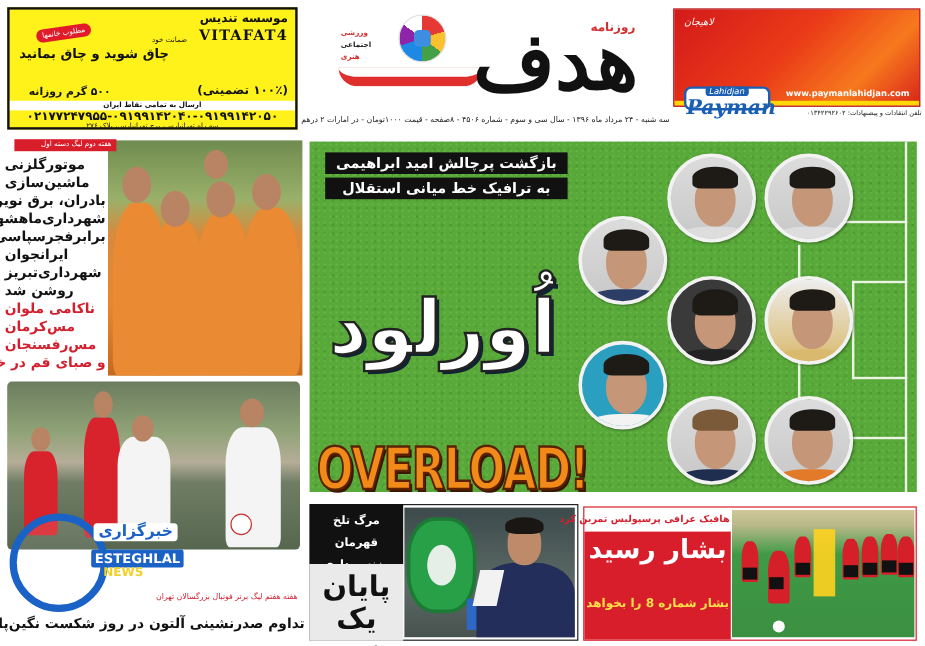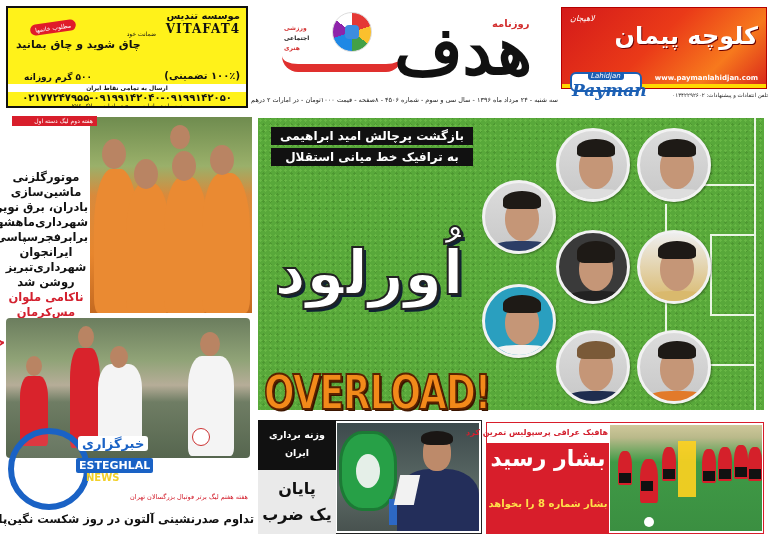--- a/index.html
+++ b/index.html
@@ -41,21 +41,21 @@
   #payman { left: 570px; top: 72px; width: 72px; height: 20px; background: #fff; border: 2px solid #1b5fb4; border-radius: 6px; text-align: center; }
   #payman .lah { position: absolute; left: 16px; top: -2px; font-size: 7px; color: #fff; background: #1b5fb4; padding: 0 3px; border-radius: 3px; font-style: italic; }
   #payman .pay { position: absolute; left: 0; right: 0; top: 6px; font-family: "DejaVu Serif", serif; font-size: 17px; font-weight: bold; color: #1b5fb4; font-style: italic; line-height: 20px; }
   #ad-contact { left: 652px; top: 92px; width: 116px; font-size: 5.5px; color: #222; text-align: right; white-space: nowrap; }
 
   
   #league-tag { left: 12px; top: 116px; width: 85px; height: 10px; background: #d81e2b; color: #fff; font-size: 6px; text-align: right; padding-right: 4px; line-height: 10px; }
   #left-photo-top { left: 90px; top: 117px; width: 162px; height: 196px; background: linear-gradient(180deg, #6f8c4f 0%, #9ab06a 25%, #d88a3c 40%, #e7862e 70%, #c46a21 100%); }
   .player-orange { position: absolute; background: #ea8a32; border-radius: 40% 40% 10% 10%; }
   .head { position: absolute; background: #b98463; border-radius: 50%; }
-  #left-text { left: 4px; top: 130px; width: 84px; text-align: center; margin-top: 40px; }
+  #left-text { left: 4px; top: 130px; width: 84px; text-align: left; }
   #left-text .line { font-size: 11.5px; font-weight: bold; color: #111; line-height: 15px; white-space: nowrap; }
   #left-text .red { color: #d3202e; }
   #left-photo-bottom { left: 6px; top: 318px; width: 244px; height: 140px; background: linear-gradient(180deg, #6b7d5e 0%, #90a377 30%, #b6ad98 48%, #6f7d64 60%, #56664f 100%); border-radius: 4px; overflow: hidden; }
   .pl-red { position: absolute; background: #d9232c; border-radius: 30% 30% 8% 8%; }
   .pl-white { position: absolute; background: #f4f4f4; border-radius: 30% 30% 8% 8%; }
   #esteghlal-logo { left: 8px; top: 428px; width: 126px; height: 82px; }
   #esteghlal-logo .circle { position: absolute; left: 0; top: 0; width: 82px; height: 82px; border-radius: 50%; border: 6px solid #1a62c5; background: rgba(255,255,255,0.1); }
   #esteghlal-logo .kh { position: absolute; left: 70px; top: 8px; font-size: 13px; font-weight: bold; color: #1a62c5; background: #fff; padding: 0 4px; border-radius: 3px; }
   #esteghlal-logo .est { position: absolute; left: 68px; top: 30px; font-size: 11px; font-weight: bold; color: #fff; background: #1a62c5; padding: 1px 3px; border-radius: 2px; }
   #esteghlal-logo .news { position: absolute; left: 78px; top: 44px; font-size: 10px; font-weight: bold; color: #f2d02a; }
@@ -71,21 +71,21 @@
   #main-headline { left: 262px; top: 218px; width: 214px; height: 110px; font-size: 62px; font-weight: bold; color: #fff; text-align: center; line-height: 110px; -webkit-text-stroke: 2px #222; text-shadow: 3px 3px 0 #123; white-space: nowrap; }
   #overload { left: 264px; top: 364px; width: 210px; font-family: "DejaVu Sans", sans-serif; font-size: 36px; font-weight: bold; color: #f28a1a; letter-spacing: -1px; text-align: center; -webkit-text-stroke: 1.5px #5a2200; text-shadow: 2px 2px 0 #3a1500; transform: scaleY(1.35); transform-origin: center top; white-space: nowrap; }
   .face { position: absolute; width: 74px; height: 74px; border-radius: 50%; border: 3px solid #f2f2f2; overflow: hidden; background: linear-gradient(180deg, #dcdcdc 0%, #c8c8c8 100%); box-shadow: 1px 1px 2px rgba(0,0,0,0.35); }
   .face .hair { position: absolute; left: 18px; top: 8px; width: 38px; height: 18px; background: #1e1a16; border-radius: 50% 50% 20% 20%; }
   .face .skin { position: absolute; left: 20px; top: 16px; width: 34px; height: 42px; background: #c59677; border-radius: 45% 45% 50% 50%; }
   .face .shirt { position: absolute; left: 6px; top: 58px; width: 62px; height: 20px; background: #2c3e66; border-radius: 40% 40% 0 0; }
 
   
   #wl-box { left: 258px; top: 420px; width: 224px; height: 114px; border: 1px solid #222; }
   #wl-kicker { left: 258px; top: 420px; width: 78px; height: 50px; background: #111; color: #fff; font-size: 9.5px; font-weight: bold; text-align: center; line-height: 18px; padding-top: 6px; }
-  #wl-headline { left: 258px; top: 470px; width: 78px; height: 64px; background: #eaeaea; color: #111; font-size: 16px; font-weight: bold; text-align: center; line-height: 26px; padding-top: 6px; }
+  #wl-headline { left: 258px; top: 470px; width: 78px; height: 64px; background: #eaeaea; color: #111; font-size: 24px; font-weight: bold; text-align: center; line-height: 26px; padding-top: 6px; }
   #wl-photo { left: 337px; top: 423px; width: 142px; height: 108px; background: linear-gradient(180deg, #3d4a4c 0%, #5c6a66 60%, #48524f 100%); overflow: hidden; }
   #wl-photo .plate { position: absolute; left: 2px; top: 8px; width: 58px; height: 80px; border-radius: 40%; background: #27a047; border: 3px solid #1c7a35; }
   #wl-photo .plate::after { content: ""; position: absolute; left: 14px; top: 20px; width: 24px; height: 34px; border-radius: 50%; background: #e5efe8; }
   #wl-photo .jacket { position: absolute; left: 60px; top: 46px; width: 82px; height: 64px; background: #232e5a; border-radius: 40% 40% 0 0; }
   #wl-photo .jacket::before { content: ""; position: absolute; left: 0; top: 6px; width: 20px; height: 30px; background: #f2f2f2; transform: skew(-12deg); }
   #wl-photo .bin { position: absolute; left: 52px; top: 76px; width: 22px; height: 26px; background: #2d68c4; }
   #wl-photo .wface { position: absolute; left: 86px; top: 12px; width: 28px; height: 36px; border-radius: 45%; background: #bd8a6a; }
   #wl-photo .whair { position: absolute; left: 84px; top: 8px; width: 32px; height: 14px; border-radius: 50% 50% 30% 30%; background: #1a1614; }
 
   
@@ -122,21 +122,20 @@
   <div class="logo-text rtl">هدف</div>
   <div class="daily-label rtl">روزنامه</div>
   <div class="cat rtl" style="top:20px;color:#d32f2f">ورزشی</div>
   <div class="cat rtl" style="top:30px;color:#222">اجتماعی</div>
   <div class="cat rtl" style="top:40px;color:#d32f2f">هنری</div>
 </div>
 <div id="issue-line" class="abs rtl">سه شنبه - ۲۴ مرداد ماه ۱۳۹۶ - سال سی و سوم - شماره ۴۵۰۶ - ۸صفحه - قیمت ۱۰۰۰تومان - در امارات ۲ درهم</div>
 
 <div id="ad-right" class="abs rtl">
   <div class="logo-small">لاهیجان</div>
-  <div class="title">کلوچه پیمان</div>
   <div class="url" style="direction:ltr">www.paymanlahidjan.com</div>
   <div class="stripe"></div>
 </div>
 <div id="payman" class="abs">
   <span class="lah">Lahidjan</span>
   <div class="pay">Payman</div>
 </div>
 <div id="ad-contact" class="abs rtl">تلفن انتقادات و پیشنهادات: ۰۱۳۴۲۲۹۲۶۰۲</div>
 
 <div id="left-photo-top" class="abs">
@@ -240,20 +239,21 @@
 
 <div id="kicker-box" class="abs rtl">
   <span class="k">بازگشت پرچالش امید ابراهیمی</span>
   <span class="k">به ترافیک خط میانی استقلال</span>
 </div>
 <div id="main-headline" class="abs rtl">اُورلود</div>
 <div id="overload" class="abs">OVERLOAD!</div>
 
 <div id="wl-box" class="abs"></div>
 <div id="wl-kicker" class="abs rtl">
+  <div>مرگ تلخ قهرمان</div>
   <div>وزنه برداری ایران</div>
 </div>
 <div id="wl-headline" class="abs rtl">
   <div>پایان</div>
   <div>یک ضرب</div>
 </div>
 <div id="wl-photo" class="abs">
   <div class="plate"></div>
   <div class="bin"></div>
   <div class="jacket"></div>

